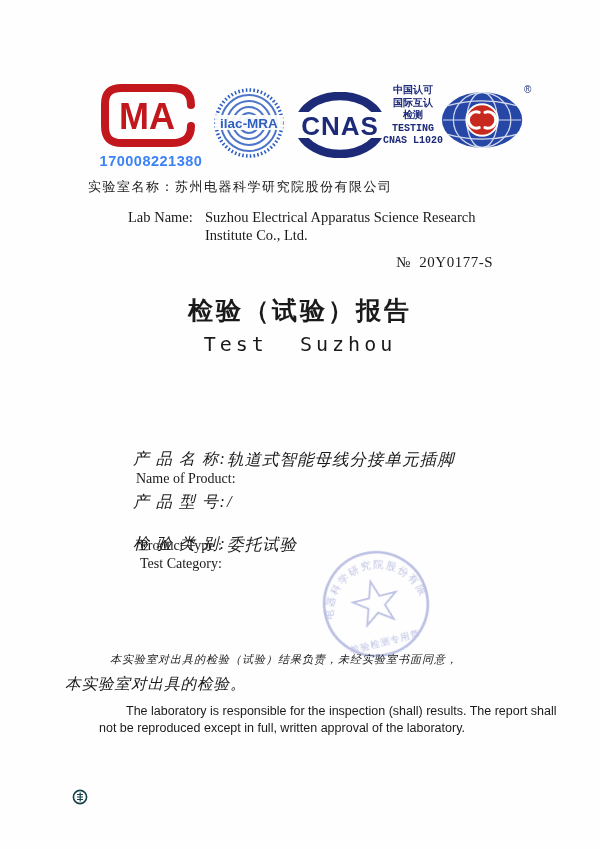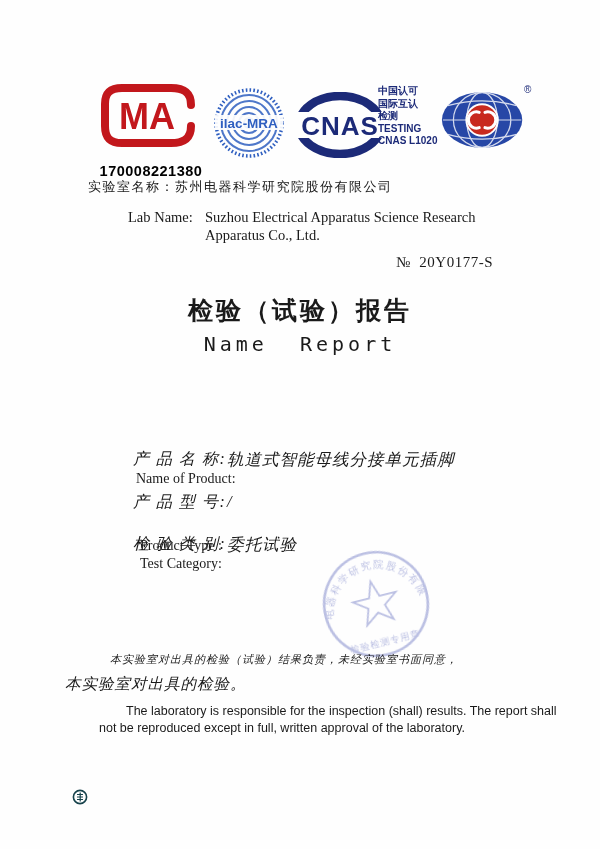--- a/index.html
+++ b/index.html
@@ -3,27 +3,27 @@
 <meta charset="utf-8">
 <style>
   html,body{margin:0;padding:0;background:#ffffff;}
   .page{position:relative;width:600px;height:849px;background:#fefefe;overflow:hidden;
         font-family:"Liberation Serif",serif;color:#1a1a1a;}
   .abs{position:absolute;}
   .pre{white-space:pre;}
 
   
   .logo-cma{left:96px;top:84px;width:110px;text-align:center;}
-  .cma-num{color:#000000;font-family:"Liberation Sans",sans-serif;font-weight:bold;
-           font-size:14.5px;letter-spacing:.5px;margin-top:11px;}
+  .cma-num{color:#3b82f6;font-family:"Liberation Sans",sans-serif;font-weight:bold;
+           font-size:14.5px;letter-spacing:.5px;margin-top:1px;}
   .logo-ilac{left:212px;top:86px;}
   .logo-cnas{left:296px;top:92px;}
   .cert-text{left:378px;top:85px;width:70px;color:#1c2a78;
-             font-family:Liberation Sans, sans-serif;font-weight:bold;
-             font-size:10px;line-height:12.5px;}
+             font-family:Liberation Mono, monospace;font-weight:bold;
+             font-size:10px;line-height:12.5px;text-align:center;}
   .logo-globe{left:440px;top:89px;}
   .reg-mark{left:524px;top:84px;font-size:10px;color:#1c2a78;font-family:"Liberation Sans",sans-serif;}
 
   
   .lab-cn{left:88px;top:178px;font-family:"Liberation Sans",sans-serif;font-weight:normal;
           font-size:13px;letter-spacing:1.5px;}
   .lab-en-label{left:128px;top:209px;font-size:14.5px;}
   .lab-en1{left:205px;top:209px;font-size:14.5px;}
   .lab-en2{left:205px;top:227px;font-size:14.5px;}
 
@@ -117,25 +117,25 @@
         <path d="M41 23 a8.5 8.5 0 1 0 0 16"></path>
         <path d="M47 23 a8.5 8.5 0 1 1 0 16"></path>
       </g>
     </svg>
   </div>
   <div class="abs reg-mark">®</div>
 
   <div class="abs lab-cn"><span>实验室名称：</span><span>苏州电器科学研究院股份有限公司</span></div>
   <div class="abs lab-en-label">Lab Name:</div>
   <div class="abs lab-en1">Suzhou Electrical Apparatus Science Research</div>
-  <div class="abs lab-en2">Apparatus Co., Ltd.</div>
+  <div class="abs lab-en2">Institute Co., Ltd.</div>
 
   <div class="abs report-no pre">№  20Y0177-S</div>
   <div class="abs title-cn">检验（试验）报告</div>
-  <div class="abs title-en pre">Name  Report</div>
+  <div class="abs title-en pre">Test  Suzhou</div>
 
   <div class="abs field f2" style="top:449px">
     <span class="f-label">产 品 名 称:</span>
     <span class="f-value">轨道式智能母线分接单元插脚</span>
     <span class="f-en pre">Name of Product:</span>
   </div>
   <div class="abs field f3" style="top:492px">
     <span class="f-label">产 品 型 号:</span>
     <span class="f-value">/</span>
     <span class="f-en pre">Product Type :</span>

